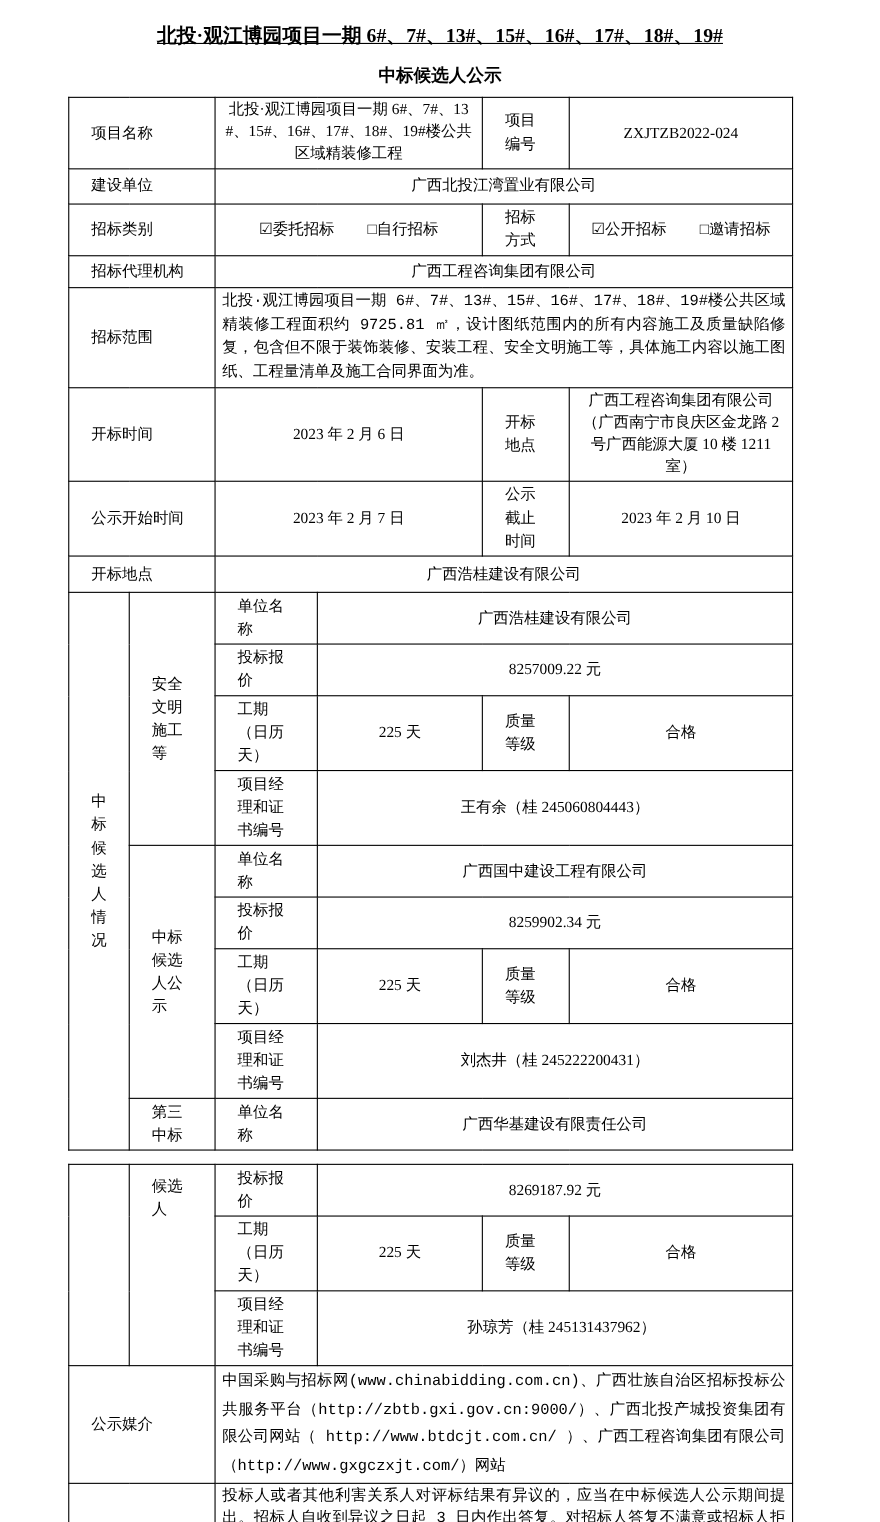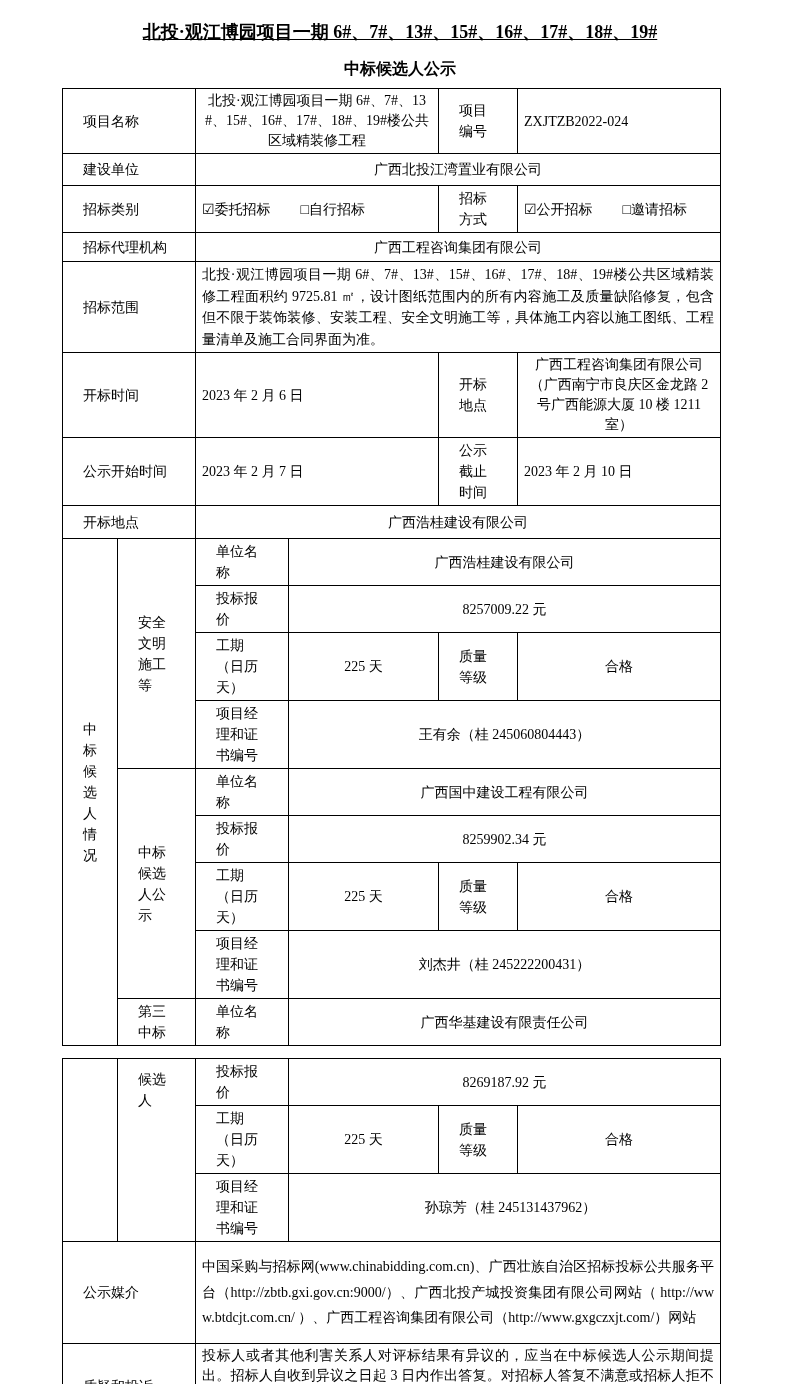--- a/index.html
+++ b/index.html
@@ -23,22 +23,22 @@
   td {
     border:1px solid #000;
     padding:2px 6px;
     line-height:1.5;
     vertical-align:middle;
     word-break:break-all;
     overflow:hidden;
   }
   td.lbl { text-align:left; padding:2px 20px; }
   td.val { text-align:center; }
-  td.ctr { text-align:left; }
-  td.just { text-align:justify; }
+  td.ctr { text-align:center; }
+  td.just { text-align:justify;font-family:Liberation Mono, monospace; }
   td.vtop { vertical-align:top; padding-top:10px; }
   .lh20 { line-height:20px; }
   .lh21 { line-height:21.5px; }
   .lh25 { line-height:25.5px;margin-top:28px; }
   .cb-gap { margin-left:30px; }
 </style>
 </head>
 <body>
 
 <div>

